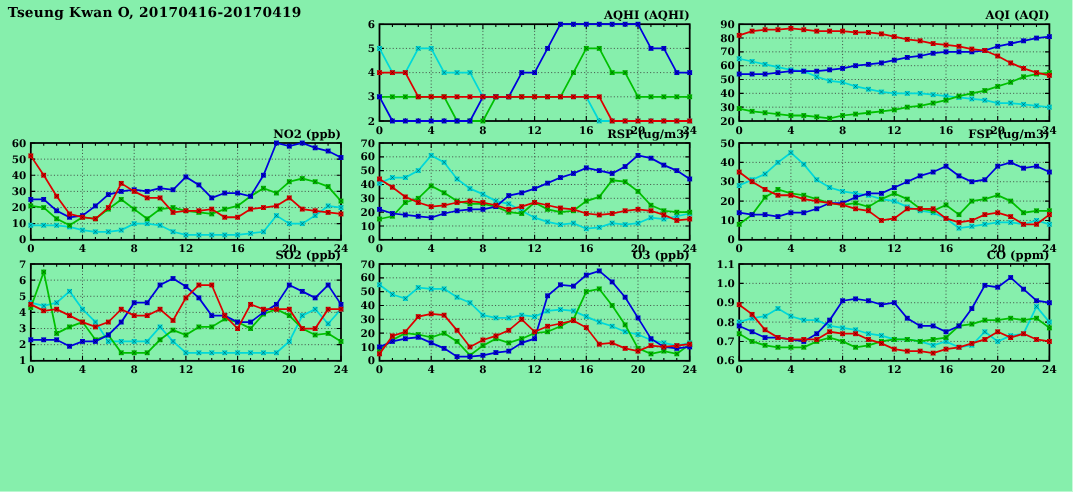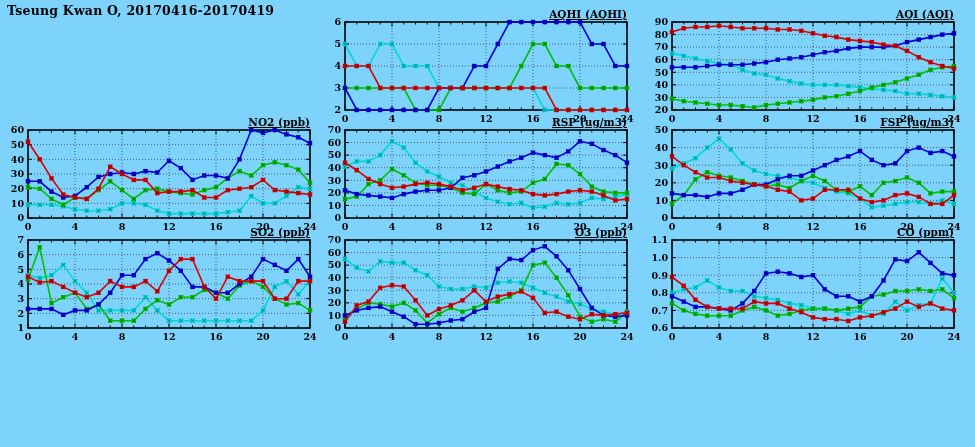--- a/index.html
+++ b/index.html
@@ -1,21 +1,21 @@
 <!DOCTYPE html>
 <html><head>
 <meta charset="utf-8">
 <style>
   html,body{margin:0;padding:0;background:#ffffff;}
-  .canvas{position:relative;width:975px;height:447px;background:#7dd3fc;overflow:hidden;
+  .canvas{position:relative;width:975px;height:447px;background:#86efac;overflow:hidden;
           font-family:"DejaVu Serif",serif;}
   .page-title{position:absolute;left:7px;top:3px;font-weight:bold;font-size:12.5px;color:#000;
               letter-spacing:0.2px;white-space:nowrap;}
   .chart{position:absolute;width:320px;height:120px;}
-  .ctitle{position:absolute;right:10px;top:0px;font-weight:bold;font-size:10.5px;color:#000;white-space:nowrap;text-decoration:underline;}
+  .ctitle{position:absolute;right:10px;top:0px;font-weight:bold;font-size:10.5px;color:#000;white-space:nowrap;}
   .chart svg{position:absolute;left:0;top:0;}
   .chart svg .grid{stroke:#3a3a3a;stroke-width:0.75;stroke-dasharray:1 2;}
   .chart svg .frame{fill:none;stroke:#000;stroke-width:1.6;}
   .chart svg .tick{stroke:#000;stroke-width:1;}
   .chart svg text{font-family:"DejaVu Serif",serif;font-weight:bold;font-size:9.5px;fill:#000;}
 </style>
 </head>
 <body>
 
 <div class="canvas">

